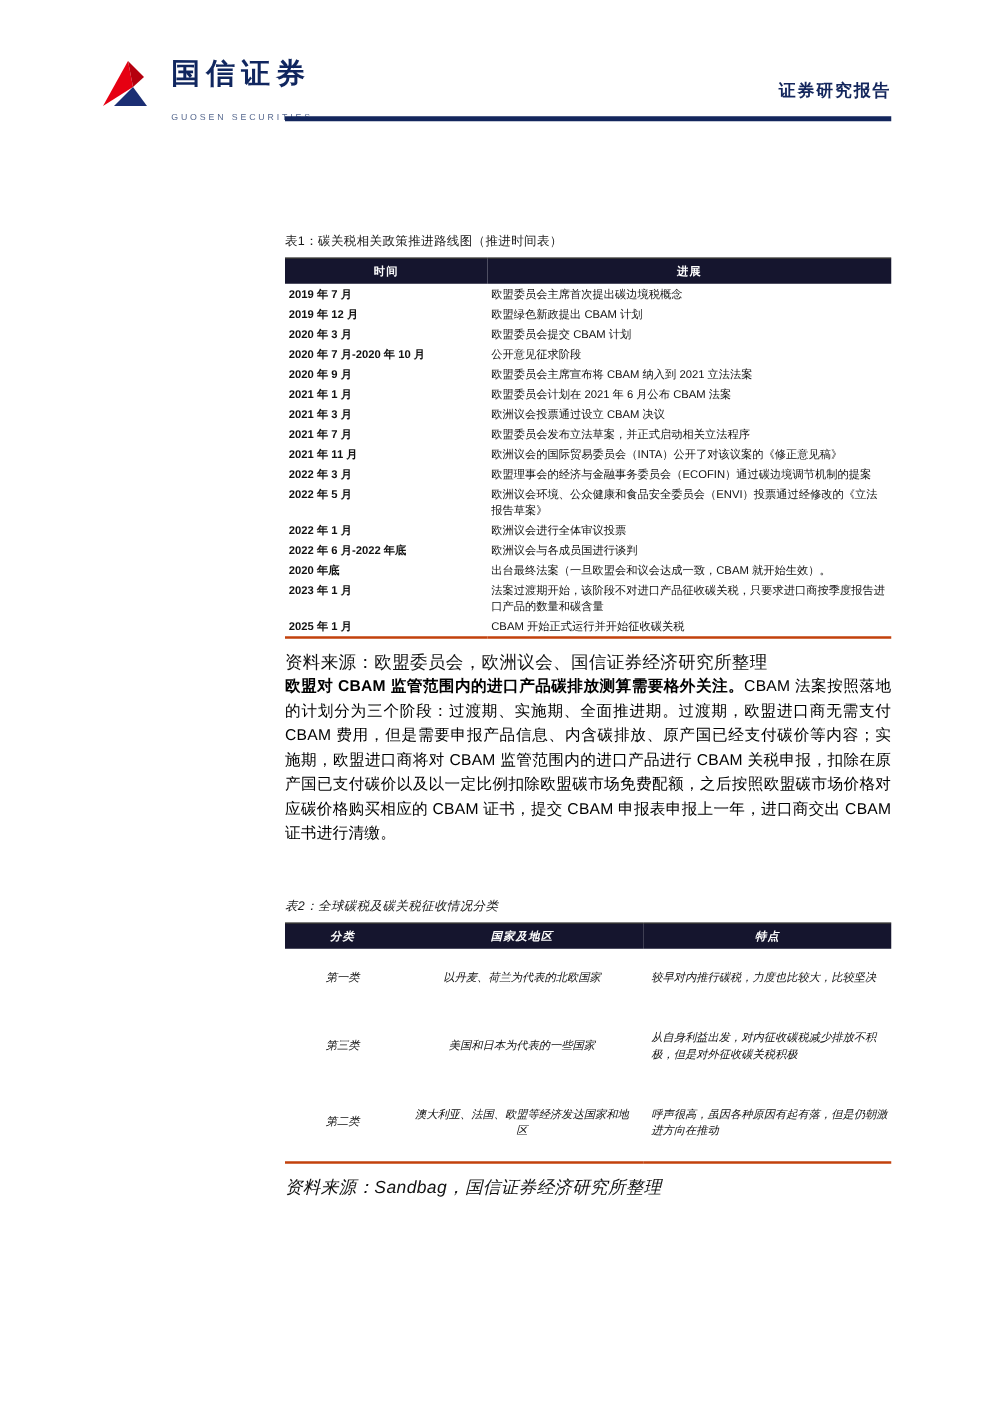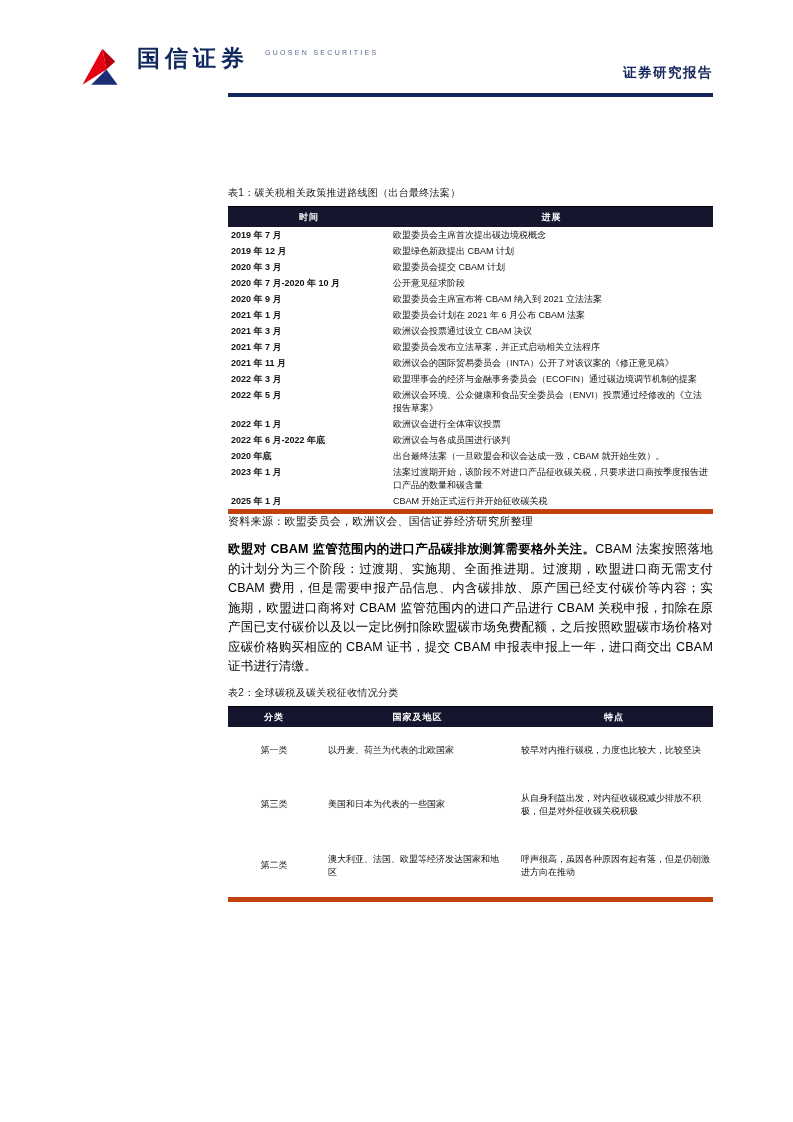--- a/index.html
+++ b/index.html
@@ -10,61 +10,61 @@
     margin:0 auto;
     background:#ffffff;
     font-family:"Liberation Sans","DejaVu Sans",sans-serif;
     color:#111;
     overflow:hidden;
   }
 
   
   .logo { position:absolute; left:80px; top:46px; display:flex; align-items:flex-start; gap:9px; }
   .logo-icon { flex:0 0 auto; margin-top:2px; }
-  .logo-texts { display:flex; flex-direction:row;gap:16px; }
+  .logo-texts { display:flex; flex-direction:column;gap:16px; }
   .logo-cn {
     font-family:"Liberation Serif","DejaVu Serif",serif;
     font-size:23px; font-weight:bold; color:#10265f; letter-spacing:5px; line-height:26px;
   }
   .logo-en { font-size:7px; letter-spacing:2.3px; color:#56688e; margin-top:3px; }
   .report-type {
     position:absolute; top:64px; right:80px;
     font-size:13.5px; font-weight:bold; color:#13265c; letter-spacing:1.5px;font-family:Liberation Serif, serif;
   }
   .header-rule {
     position:absolute; top:93px; left:228px; width:485px; height:4px; background:#13265c;
   }
 
   
   .block { position:absolute; left:228px; width:485px; }
   .caption { font-size:10px; color:#1a1a1a; margin-bottom:6px; letter-spacing:0.3px; }
-  .source { font-size:11px; color:#111; letter-spacing:0.3px; }
-
-  table { width:100%; border-collapse:collapse; border-top:1px solid #000; border-bottom:5px solid #c2410c; }
+  .source { font-size:14px; color:#111; margin-top:10px; letter-spacing:0.3px; }
+
+  table { width:100%; border-collapse:collapse; border-top:1px solid #000; border-bottom:2px solid #c2410c; }
   thead th {
     background:#15152e; color:#ffffff;
     font-size:9px; font-weight:bold; text-align:center;
     padding:3.5px 2px; letter-spacing:1px;
   }
 
   
   #table1-block { top:186px; }
   #t1 td { font-size:9px; line-height:13px; padding:1.5px 3px; vertical-align:top; }
   #t1 td.time { width:162px; font-weight:bold; }
 
   
   #para-block { top:540px; }
   .para { font-size:12.5px; line-height:19.5px; text-align:justify; color:#000; letter-spacing:0.2px; }
   .para .lead { font-weight:bold; }
 
   
-  #table2-block { top:686px; }
+  #table2-block { top:718px;font-style:italic; }
   #t2 td { font-size:9px; line-height:13.5px; padding:17px 3px; vertical-align:middle; }
   #t2 td.c1 { width:92px; text-align:center; }
-  #t2 td.c2 { width:195px; text-align:left; padding-left:8px; padding-right:8px; }
+  #t2 td.c2 { width:195px; text-align:center; padding-left:8px; padding-right:8px; }
   #t2 td.c3 { width:198px; text-align:left; padding-left:6px;margin-top:29px; }
 </style>
 </head>
 <body>
 
 <div class="page">
 
   <div class="logo">
     <span class="logo-icon">
       <svg viewBox="0 0 60 50" width="48" height="40" aria-hidden="true">
@@ -75,21 +75,21 @@
     </span>
     <span class="logo-texts">
       <span class="logo-cn">国信证券</span>
       <span class="logo-en">GUOSEN SECURITIES</span>
     </span>
   </div>
   <div class="report-type">证券研究报告</div>
   <div class="header-rule"></div>
 
   <div class="block" id="table1-block">
-    <div class="caption">表1：碳关税相关政策推进路线图（出台最终法案）</div>
+    <div class="caption">表1：碳关税相关政策推进路线图（推进时间表）</div>
     <table id="t1">
       <thead>
         <tr>
           <th style="width:162px;">时间</th>
           <th>进展</th>
         </tr>
       </thead>
       <tbody>
         <tr>
             <td class="time">2019 年 7 月</td>
@@ -185,15 +185,16 @@
           <td class="c2">美国和日本为代表的一些国家</td>
           <td class="c3">从自身利益出发，对内征收碳税减少排放不积极，但是对外征收碳关税积极</td>
         </tr>
         <tr>
           <td class="c1">第二类</td>
           <td class="c2">澳大利亚、法国、欧盟等经济发达国家和地区</td>
           <td class="c3">呼声很高，虽因各种原因有起有落，但是仍朝激进方向在推动</td>
         </tr>
       </tbody>
     </table>
+    <div class="source">资料来源：Sandbag，国信证券经济研究所整理</div>
   </div>
 
 </div>
 
 </body></html>

